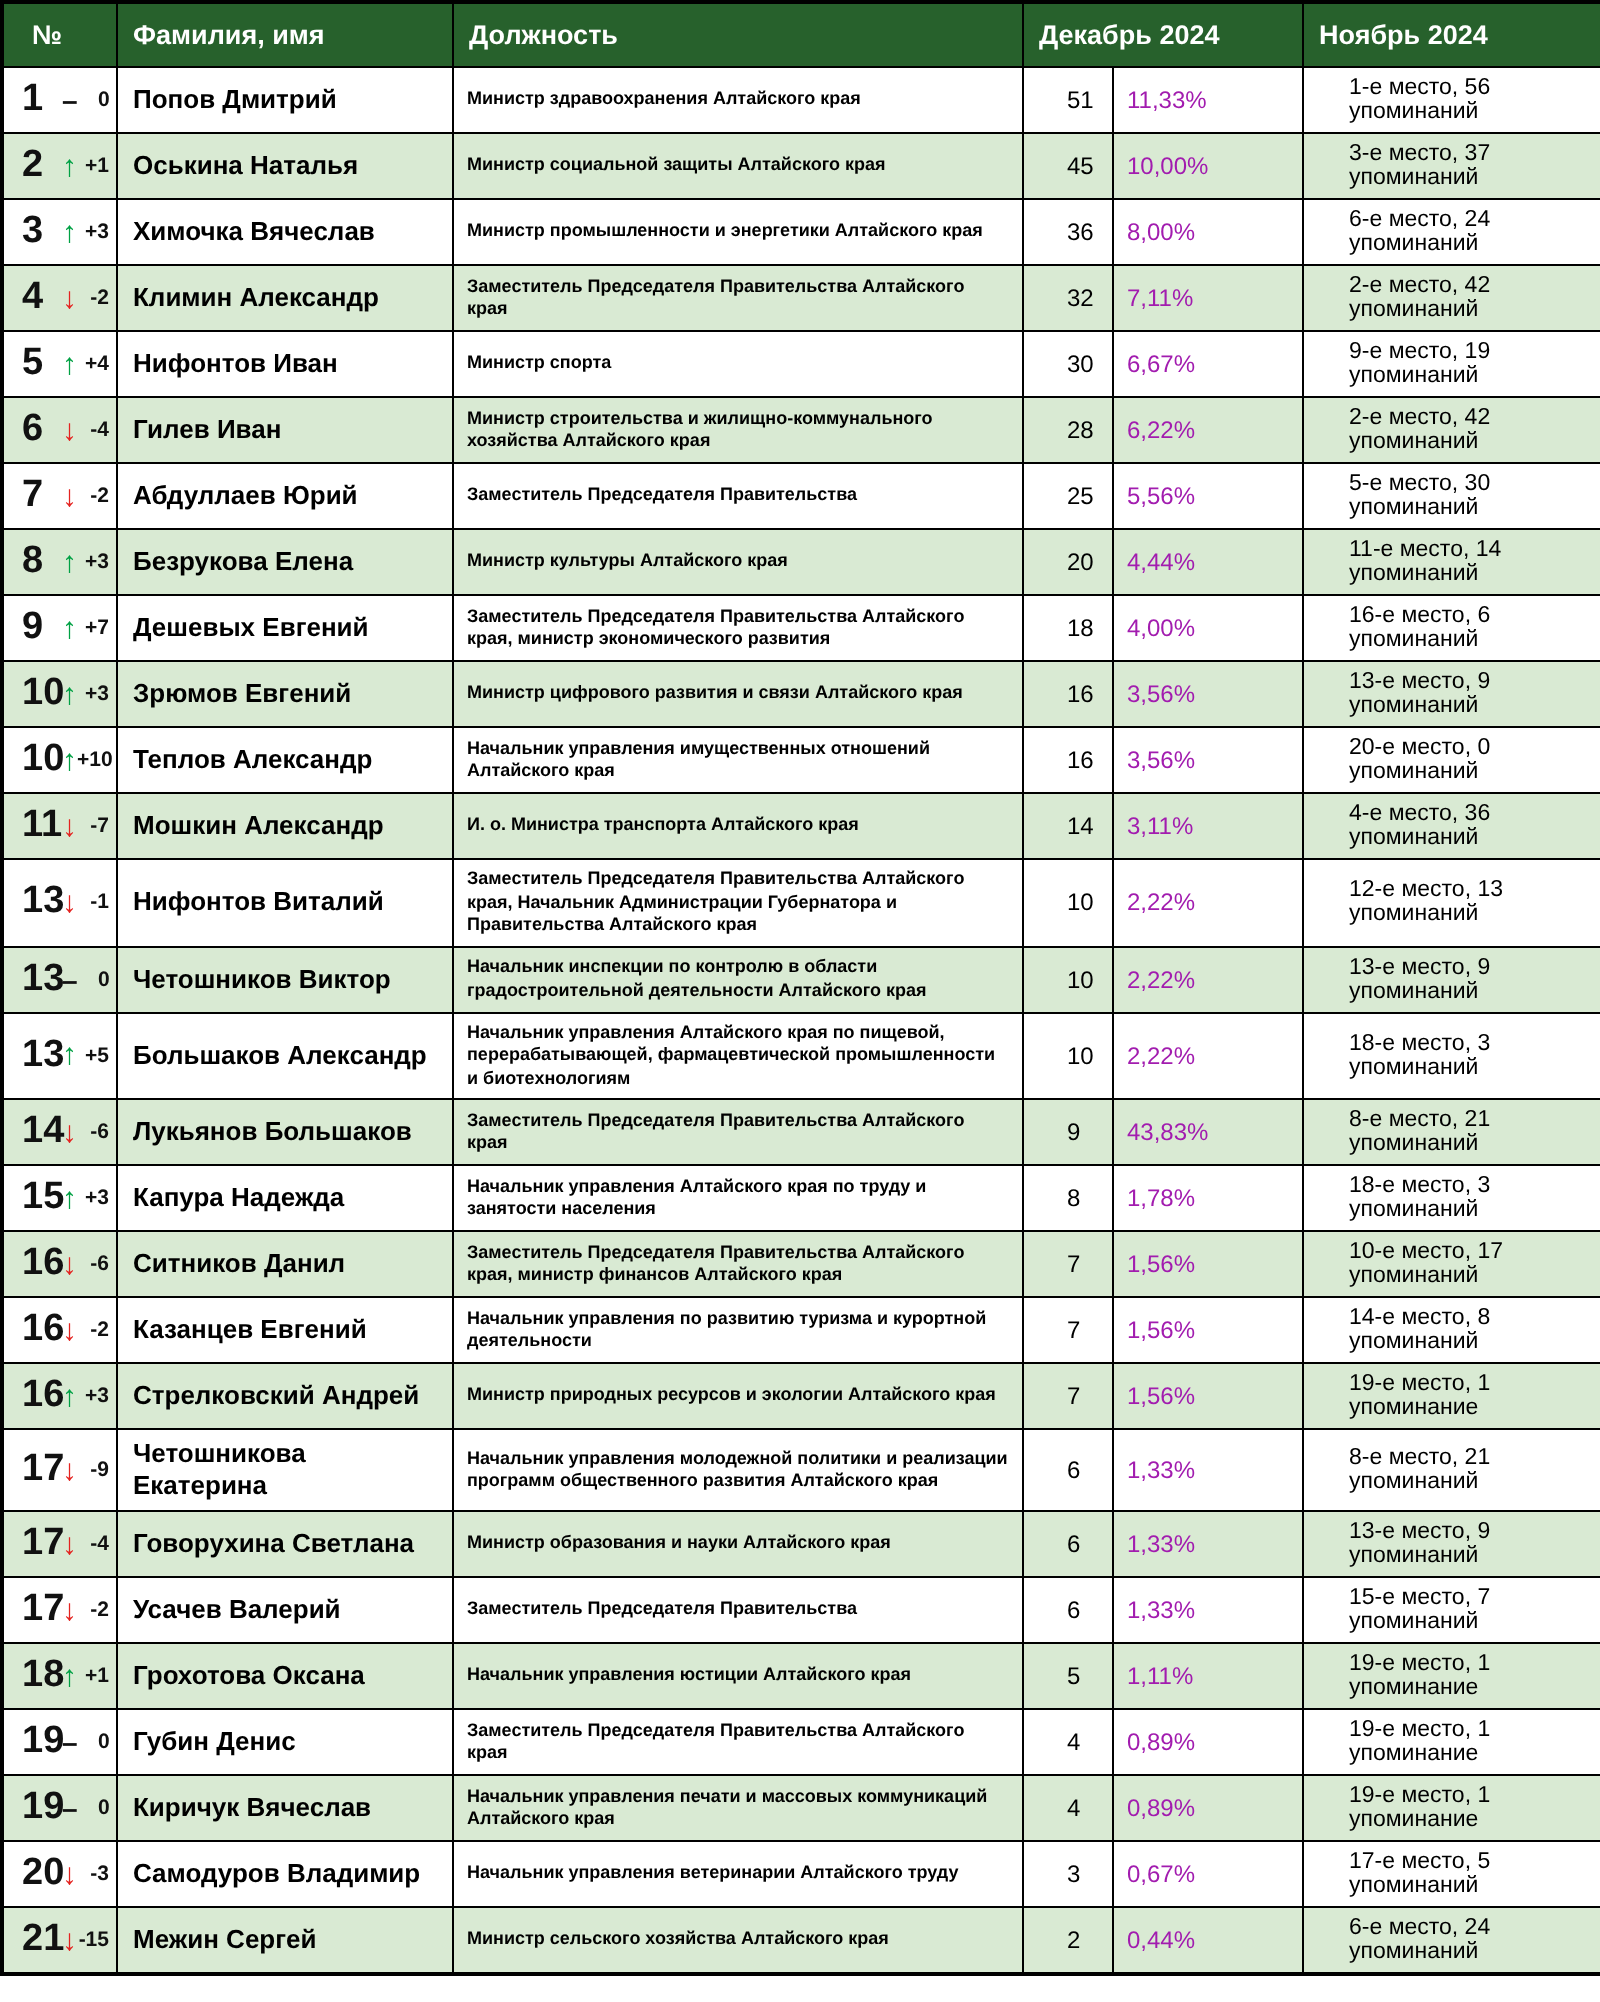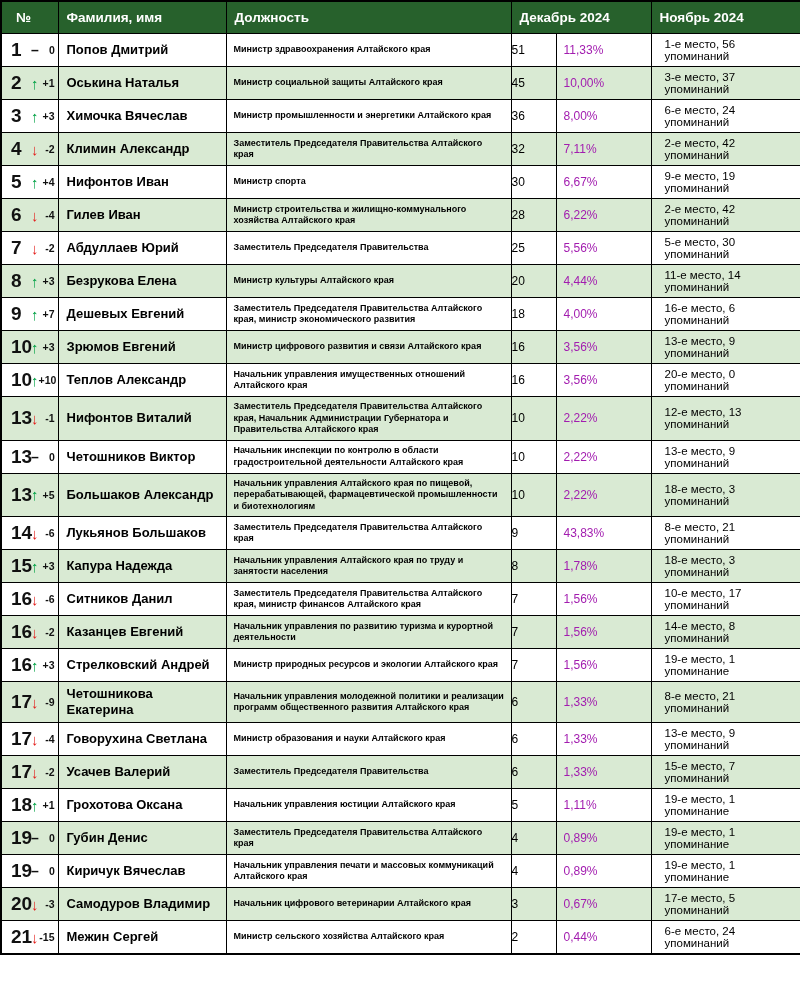--- a/index.html
+++ b/index.html
@@ -75,31 +75,31 @@
   }
   td.pos-cell {
     font-size: 9px;
     line-height: 11.5px;
     font-weight: 700;
     padding: 4px 6px 4px 7px;
     color: #000;
   }
   td.count-cell {
     font-size: 12px;
-    padding: 4px 2px 4px 0;
+    padding: 4px 2px 4px 22px;
     color: #000;
   }
   td.pct-cell {
     font-size: 12px;
     padding: 4px 2px 4px 7px;
     color: #a21caf;
   }
   td.nov-cell {
     font-size: 11.5px;
-    padding: 4px 4px 4px 13px;
+    padding: 4px 4px 4px 23px;
     color: #000;
   }
 </style>
 </head>
 <body>
 
 <table>
   <colgroup>
     <col style="width:57px">
     <col style="width:168px">
@@ -276,20 +276,34 @@
         <span class="change">+10</span>
       </span>
     </td>
     <td class="name-cell">Теплов Александр</td>
     <td class="pos-cell">Начальник управления имущественных отношений Алтайского края</td>
     <td class="count-cell">16</td>
     <td class="pct-cell">3,56%</td>
     <td class="nov-cell">20-е место, 0 упоминаний</td>
   </tr>
 
+  <tr>
+    <td class="rank-cell">
+      <span class="rank-wrap">
+        <span class="rank-num">11</span>
+        <span class="trend down">↓</span>
+        <span class="change">-7</span>
+      </span>
+    </td>
+    <td class="name-cell">Мошкин Александр</td>
+    <td class="pos-cell">И. о. Министра транспорта Алтайского края</td>
+    <td class="count-cell">14</td>
+    <td class="pct-cell">3,11%</td>
+    <td class="nov-cell">4-е место, 36 упоминаний</td>
+  </tr>
 
 
   <tr>
     <td class="rank-cell">
       <span class="rank-wrap">
         <span class="rank-num">13</span>
         <span class="trend down">↓</span>
         <span class="change">-1</span>
       </span>
     </td>
@@ -497,21 +511,21 @@
 
   <tr>
     <td class="rank-cell">
       <span class="rank-wrap">
         <span class="rank-num">20</span>
         <span class="trend down">↓</span>
         <span class="change">-3</span>
       </span>
     </td>
     <td class="name-cell">Самодуров Владимир</td>
-    <td class="pos-cell">Начальник цифрового ветеринарии Алтайского края</td>
+    <td class="pos-cell">Начальник управления ветеринарии Алтайского труду</td>
     <td class="count-cell">3</td>
     <td class="pct-cell">0,67%</td>
     <td class="nov-cell">17-е место, 5 упоминаний</td>
   </tr>
 
   <tr>
     <td class="rank-cell">
       <span class="rank-wrap">
         <span class="rank-num">21</span>
         <span class="trend down">↓</span>

